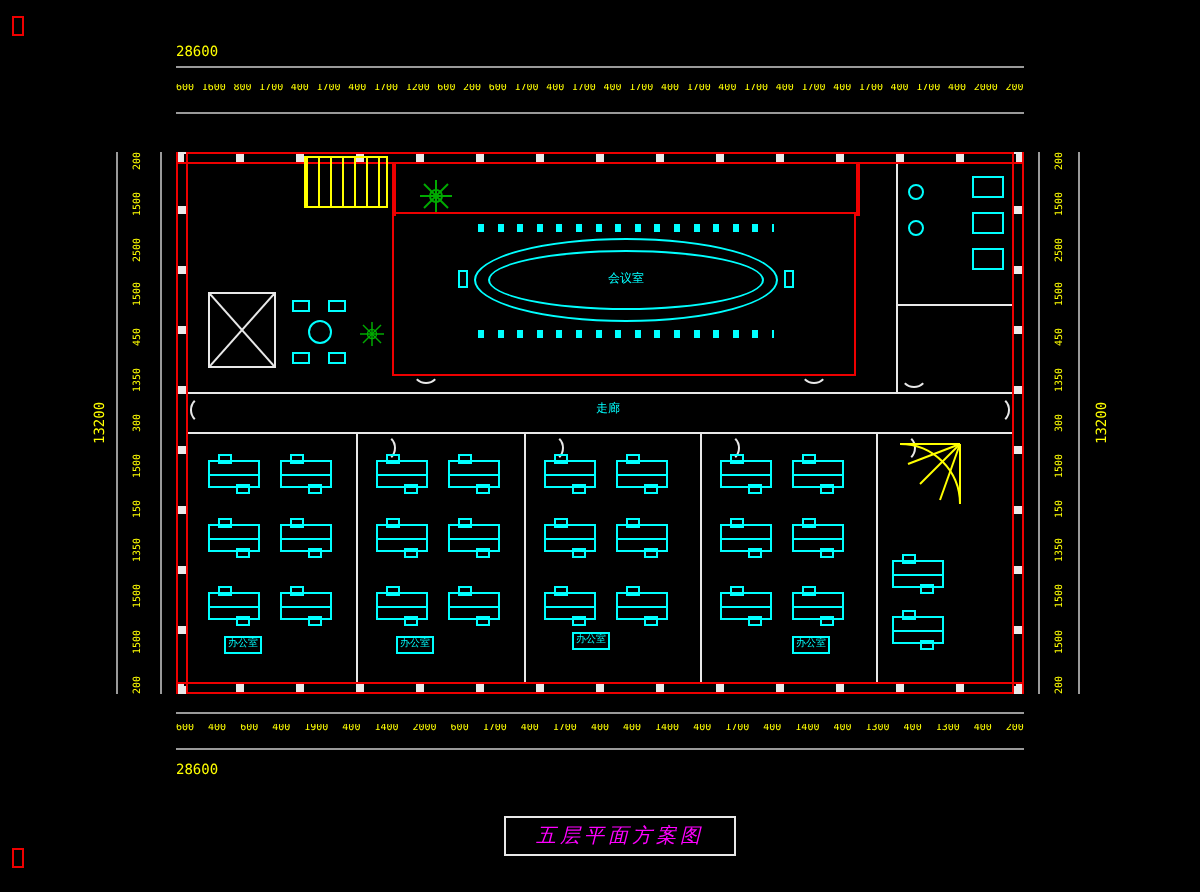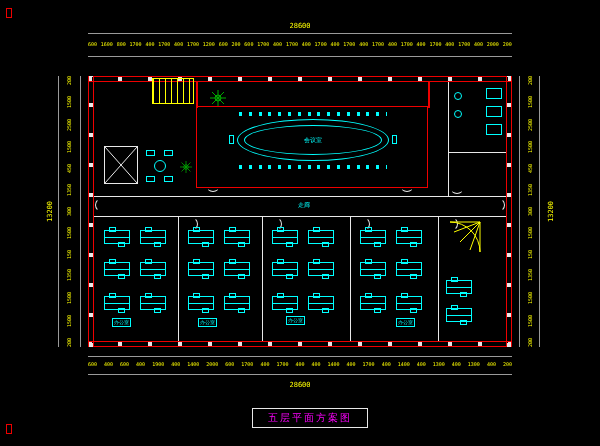--- a/index.html
+++ b/index.html
@@ -3,21 +3,21 @@
 <meta charset="utf-8">
 <style>
   * { box-sizing: border-box; margin: 0; padding: 0; }
   body { background:#1a1a1a; font-family:"DejaVu Sans Mono", monospace; }
   .stage { position:relative; width:600px; height:446px; background:#000; overflow:hidden; }
   .abs { position:absolute; }
   .dim { color:#ffff00; font-size:5px; line-height:1; }
   .dim-row { display:flex; justify-content:space-between; overflow:hidden; }
   .dim-col { display:flex; flex-direction:column; justify-content:space-between; align-items:center; }
   .dim-col span, .total-v { writing-mode:vertical-rl; transform:rotate(180deg); }
-  .total-h { color:#ffff00; font-size:7px; text-align:center; }
+  .total-h { color:#ffff00; font-size:7px; text-align:left; }
   .total-v { color:#ffff00; font-size:7px; display:flex; align-items:center; justify-content:center; }
   .hline { background:#9a9a9a; height:1px; }
   .vline { background:#9a9a9a; width:1px; }
   .wline-h { background:#e8e8e8; height:1px; }
   .wline-v { background:#e8e8e8; width:1px; }
   .wall-h { border-top:1.5px solid #e00; border-bottom:1.5px solid #e00;
             background:repeating-linear-gradient(90deg,#e8e8e8 0 4px,transparent 4px 30px); }
   .wall-v { border-left:1.5px solid #e00; border-right:1.5px solid #e00;
             background:repeating-linear-gradient(0deg,#e8e8e8 0 4px,transparent 4px 30px); }
   .rwall { background:#e00; }
@@ -32,21 +32,21 @@
           background:linear-gradient(#00ffff,#00ffff) center/100% 1px no-repeat; }
   .desk::before { content:""; position:absolute; left:4px; top:-4px; width:5px; height:3px; border:1px solid #00ffff; }
   .desk::after  { content:""; position:absolute; right:4px; bottom:-4px; width:5px; height:3px; border:1px solid #00ffff; }
   .stair { border:1px solid #ffff00;
            background:repeating-linear-gradient(90deg,#ffff00 0 1px,transparent 1px 6px); }
   .arc { width:14px; height:14px; border:1px solid transparent; border-top-color:#e8e8e8; border-radius:50%; }
   .sofa { border:1px solid #00ffff; }
   .circle { border:1px solid #00ffff; border-radius:50%; }
   .fixture { border:1px solid #00ffff; }
   .marker { border:1px solid #e00; }
-  .title-box { border:1px solid #e8e8e8; display:flex; align-items:center; justify-content:center; }
+  .title-box { border:1px solid #e8e8e8; display:flex; align-items:center; justify-content:center;font-style:italic; }
   .title-text { color:#ff00ff; font-size:10px; letter-spacing:2px; font-family:"DejaVu Sans", sans-serif; }
 </style>
 </head>
 <body>
 
 <div class="stage">
 
   <div class="abs marker" style="left:6px;top:8px;width:6px;height:10px;"></div>
   <div class="abs marker" style="left:6px;top:424px;width:6px;height:10px;"></div>
 

